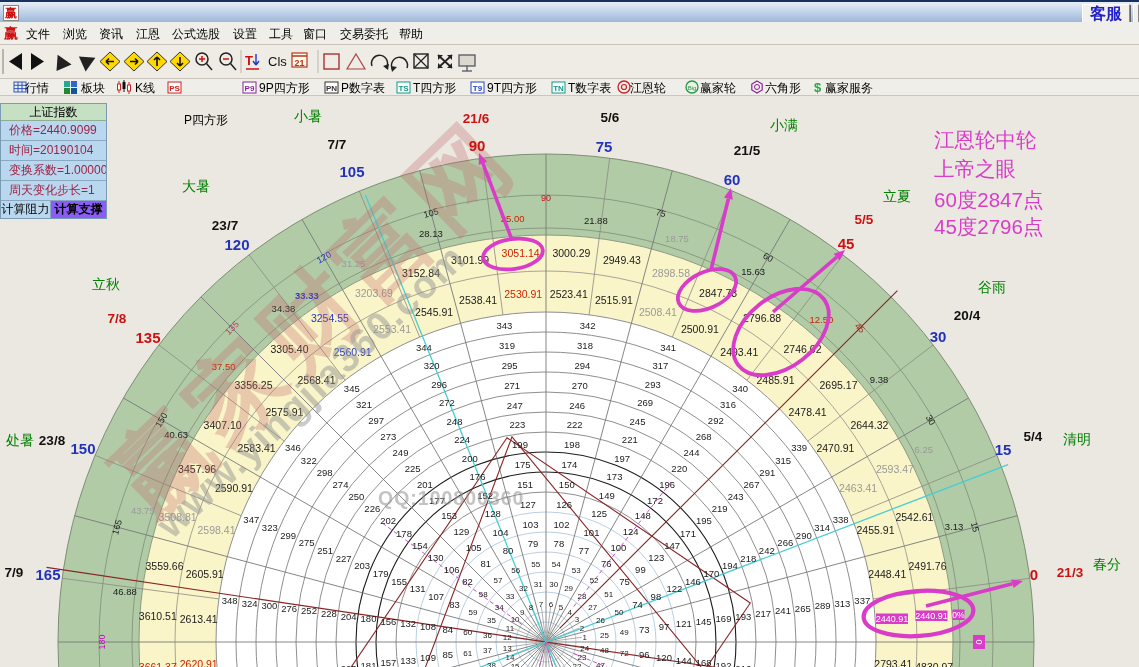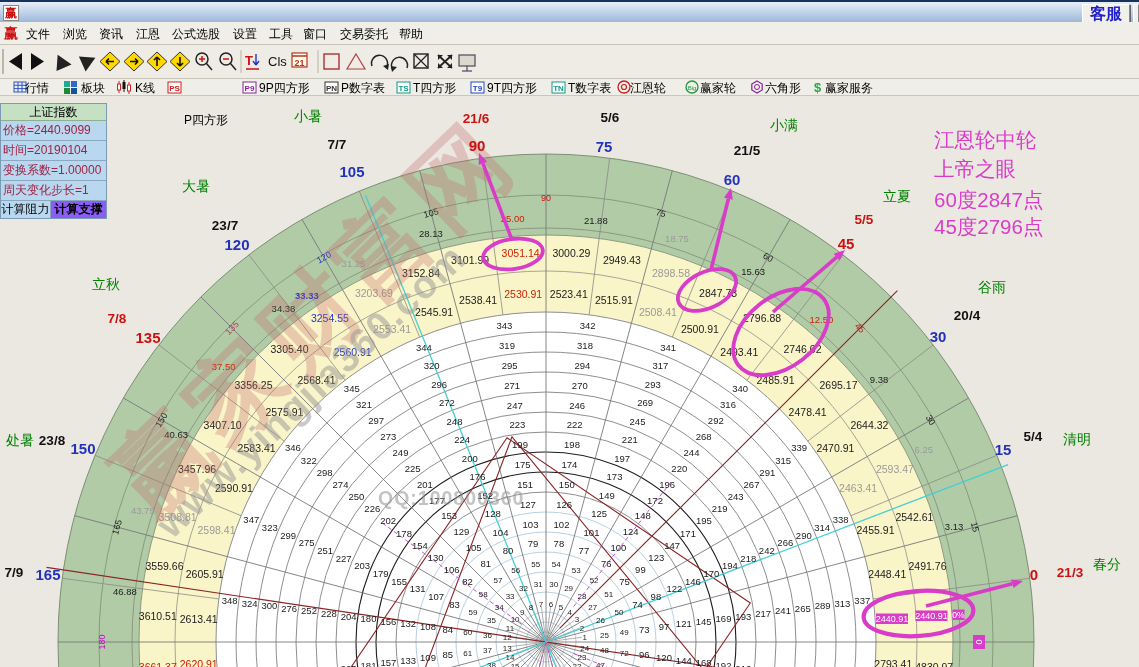--- a/index.html
+++ b/index.html
@@ -7,21 +7,21 @@
 .titlebar .ttext { position:absolute; left:40px; top:3px; font-size:12px; color:#000;margin-top:40px; }
 .tbtn { position:absolute; top:2px; height:19px; background:#f1f0ea; border:1px solid #888; border-top-color:#fff; border-left-color:#fff; box-shadow:1px 1px 0 #666; color:#2222cc; font-size:16px; font-weight:bold; text-align:center; line-height:17px; }
 .menubar { position:absolute; left:0; top:22px; width:1139px; height:23px; background:#f0eee8; border-bottom:1px solid #c9c5bb; }
 .menubar span { position:absolute; top:4px; font-size:12px; color:#000; }
 .toolbar2 { position:absolute; left:0; top:45px; width:1139px; height:34px; background:#eeece5; border-bottom:1px solid #c9c5bb; }
 .toolbar3 { position:absolute; left:0; top:79px; width:1139px; height:17px; background:#f0eee8; border-bottom:1px solid #cac6bc; }
 .toolbar3 span { position:absolute; top:1px; font-size:12px; color:#000; }
 .chart { position:absolute; left:0; top:0; }
 .panel { position:absolute; left:0px; top:103px; width:107px; border:1px solid #7b9bb5; font-size:12px; }
 .panel .hd { height:17px; background:#c5e0c3; color:#000; text-align:center; line-height:16px; border-bottom:1px solid #8fae8d; }
-.panel .rw { height:20px; background:#b9d7ee; color:#a02346; line-height:19px; padding-left:2px; border-bottom:1px solid #8aa8c0; white-space:nowrap; overflow:hidden; }
+.panel .rw { height:20px; background:#b9d7ee; color:#a02346; line-height:19px; padding-left:8px; border-bottom:1px solid #8aa8c0; white-space:nowrap; overflow:hidden; }
 .panel .bts { height:17px; display:flex; }
 .panel .bts div { line-height:16px; text-align:center; }
 </style></head>
 <body>
 <svg class="chart" width="1139" height="667" viewBox="0 0 1139 667">
 <rect x="0" y="96" width="1139" height="571" fill="#ebe8e1"></rect>
 <circle cx="546.0" cy="642.0" r="447.5" fill="none" stroke="#b1cba7" stroke-width="81"></circle>
 <circle cx="546.0" cy="642.0" r="368.5" fill="none" stroke="#faf4c9" stroke-width="77"></circle>
 <circle cx="546.0" cy="642.0" r="330" fill="#ffffff"></circle>
 <circle cx="546.0" cy="642.0" r="30" fill="none" stroke="#b9cfe2" stroke-width="1"></circle>

